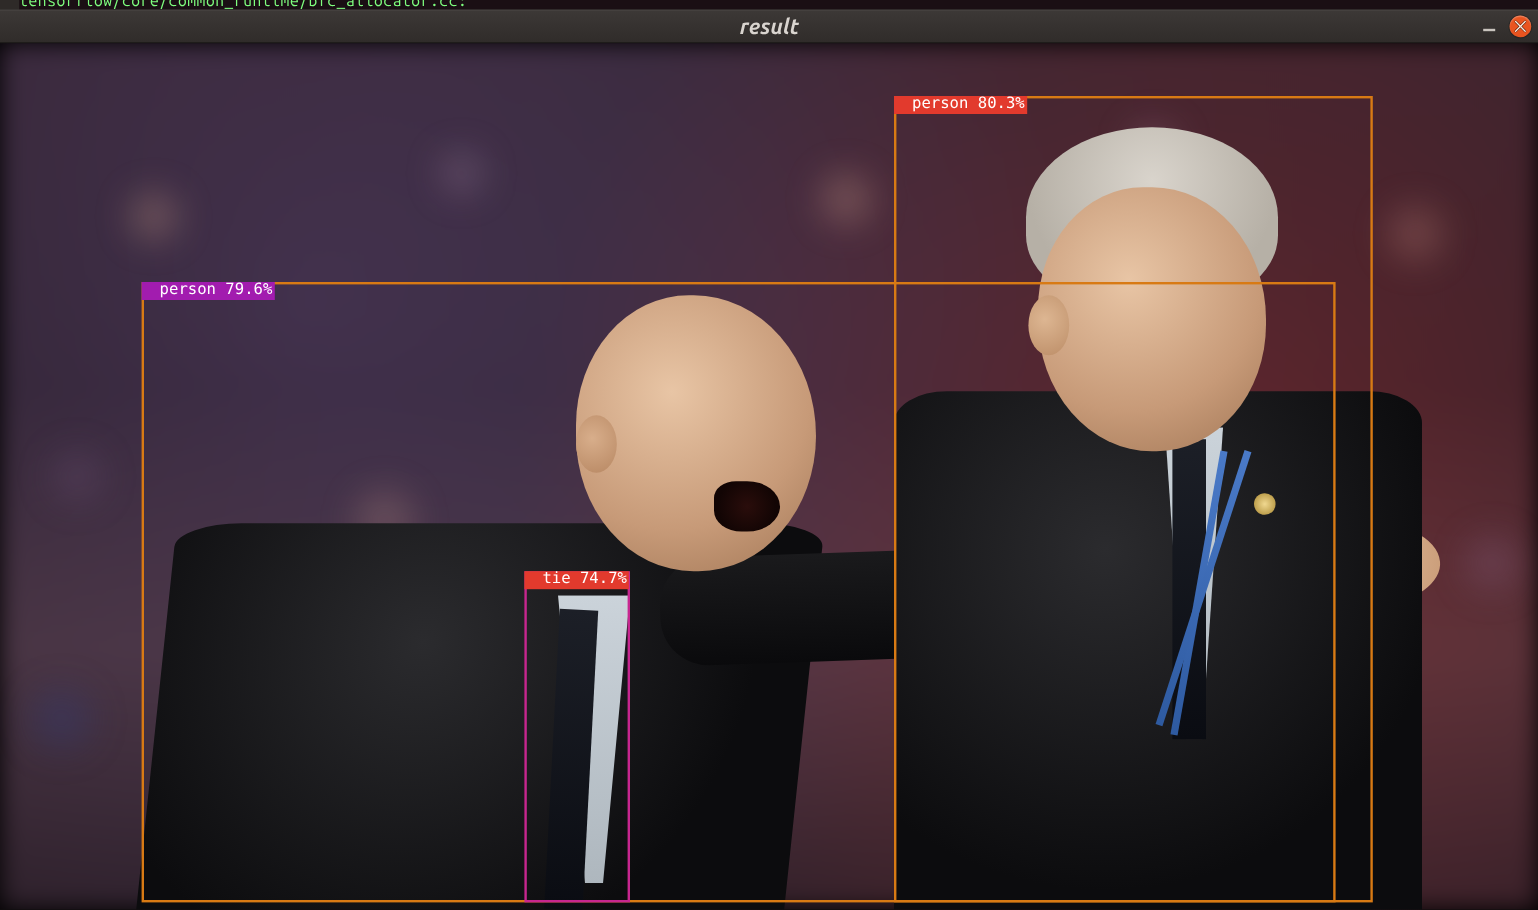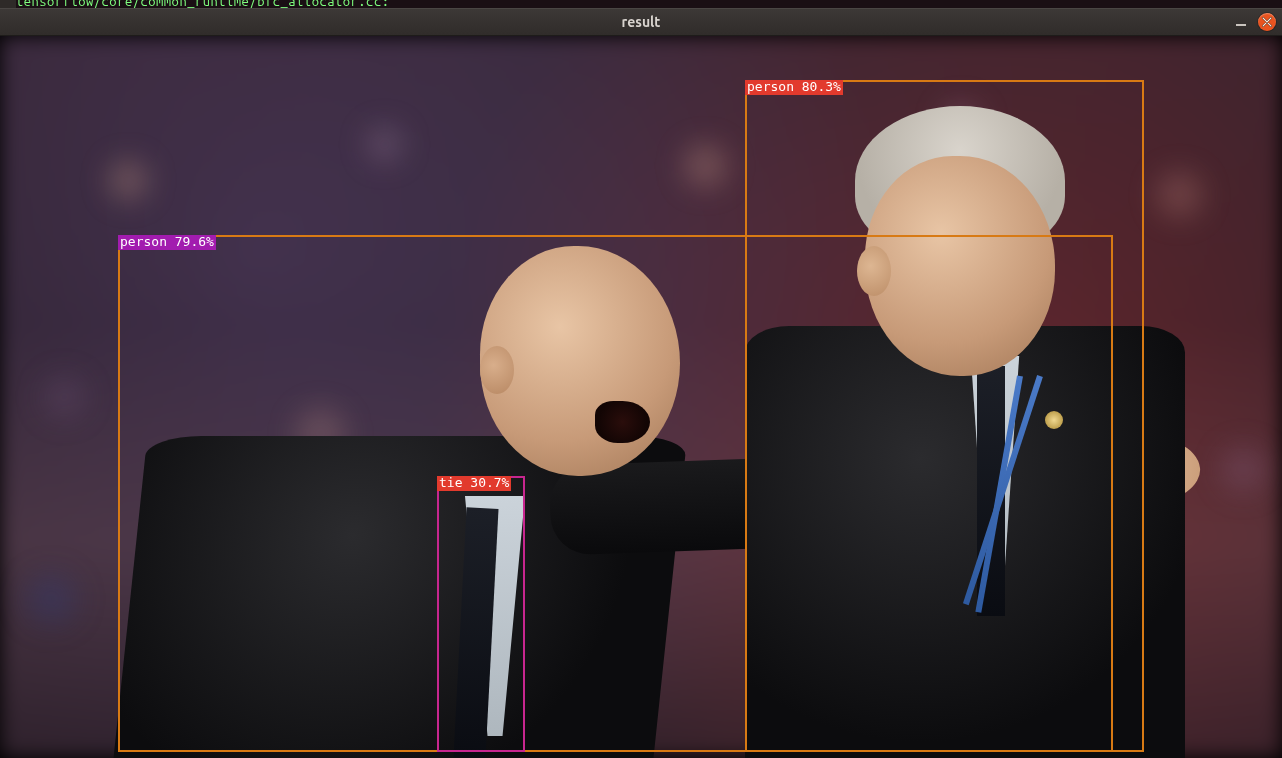--- a/index.html
+++ b/index.html
@@ -34,22 +34,23 @@
     height: 28px;
     background: linear-gradient(#3c3836, #302c2a);
     display: flex;
     align-items: center;
     justify-content: center;
     border-top: 1px solid #4a4644;
     border-bottom: 1px solid #1e1c1a;
   }
   .titlebar .title {
     color: #d9d4cf;
-    font-size: 14px;
+    font-size: 18px;
     font-weight: 600;
+    font-style: italic;
   }
   .titlebar .controls {
     position: absolute;
     right: 6px;
     top: 4px;
     display: flex;
     gap: 10px;
     align-items: center;
   }
   .titlebar .ctrl-btn {
@@ -167,21 +168,21 @@
     position:absolute;
     border: 2px solid;
     box-sizing: border-box;
   }
   .bbox .tag {
     position:absolute;
     top:-2px; left:-2px;
     font-family: "DejaVu Sans Mono","Ubuntu Mono",monospace;
     font-size: 13px;
     line-height: 14px;
-    padding: 0 2px 1px 2px;
+    padding: 0 2px 1px 15px;
     color:#fff;
     white-space: pre;
   }
 </style>
 </head>
 <body>
 
 <div class="top-strip">
   <div class="terminal-text">tensorflow/core/common_runtime/bfc_allocator.cc:</div>
 </div>
@@ -246,17 +247,17 @@
   </div>
 
   <div id="bboxes">
       <div class="bbox" style="left: 745px; top: 44px; width: 399px; height: 672px; border-color: rgb(216, 122, 20);">
         <div class="tag" style="background: rgb(226, 58, 45);">person 80.3%</div>
       </div>
       <div class="bbox" style="left: 118px; top: 199px; width: 995px; height: 517px; border-color: rgb(216, 122, 20);">
         <div class="tag" style="background: #a21caf;">person 79.6%</div>
       </div>
       <div class="bbox" style="left: 437px; top: 440px; width: 88px; height: 276px; border-color: rgb(199, 38, 143);">
-        <div class="tag" style="background: rgb(226, 58, 45);">tie 30.7%</div>
+        <div class="tag" style="background: rgb(226, 58, 45);">tie 74.7%</div>
       </div>
     </div>
 
 </div>
 
 </body></html>

